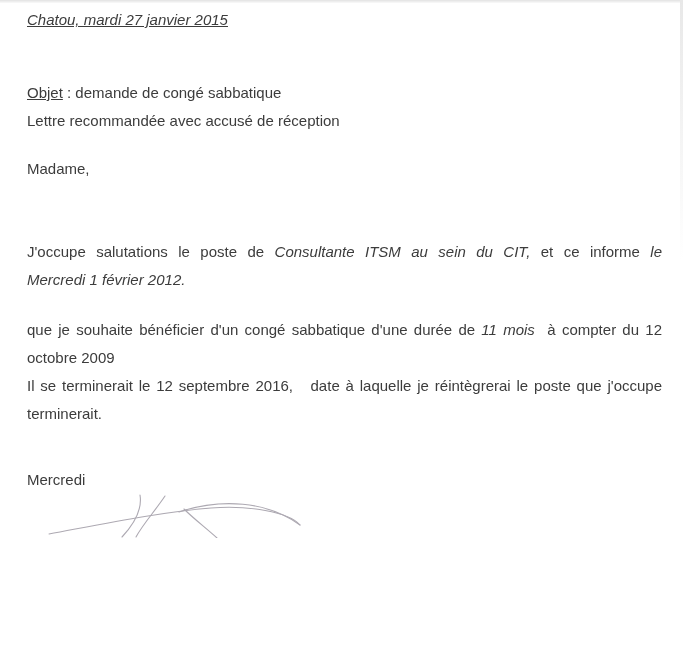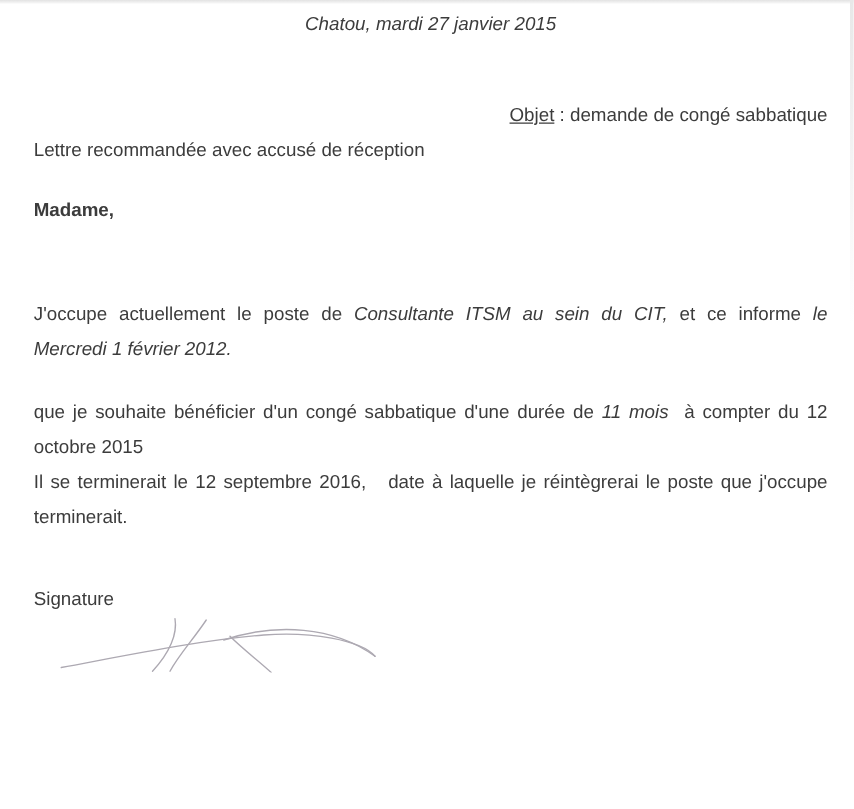--- a/index.html
+++ b/index.html
@@ -15,24 +15,24 @@
   }
   .top-edge {
     position: absolute; top: 0; left: 0; right: 0; height: 3px;
     background: linear-gradient(#e2e2e2, #fafafa);
   }
   .right-edge {
     position: absolute; top: 0; right: 0; width: 3px; height: 260px;
     background: linear-gradient(#e8e8e8, rgba(250,250,250,0));
   }
   .page { padding: 2px 21px 0 27px; }
-  .date-line { text-align: center; font-style: italic; margin-top: 4px; }
-  .subject-line { margin-top: 45px; text-align: right; }
+  .date-line { text-align: left; font-style: italic; margin-top: 4px; text-decoration: underline; }
+  .subject-line { margin-top: 45px; }
   .underline { text-decoration: underline; }
-  .salutation { margin-top: 20px; font-weight: bold; }
+  .salutation { margin-top: 20px; }
   .paragraph .line { white-space: nowrap; }
   .line.justified { text-align: justify; text-align-last: justify; -moz-text-align-last: justify; }
   .it { font-style: italic; }
   #paragraphs .paragraph:nth-child(1) { margin-top: 55px; }
   #paragraphs .paragraph:nth-child(2) { margin-top: 22px; }
   #paragraphs .paragraph:nth-child(3) { }
   .closing-formula { margin-top: 36px; }
   .signature-label { margin-top: 38px; }
   .signature-drawing { display: block; margin: -2px 0 0 16px; }
 </style>
@@ -49,35 +49,35 @@
   <div class="subject-line">
     <span class="underline">Objet</span><span> : demande de congé sabbatique</span>
   </div>
 
   <div class="registered-line">Lettre recommandée avec accusé de réception</div>
 
   <div class="salutation">Madame,</div>
 
   <div id="paragraphs">
       <div class="paragraph">
-        <div class="line justified"><span>J'occupe actuellement le poste de </span><span class="it">Consultante ITSM au sein du CIT,</span><span> et ce informe </span><span class="it">le</span></div>
+        <div class="line justified"><span>J'occupe salutations le poste de </span><span class="it">Consultante ITSM au sein du CIT,</span><span> et ce informe </span><span class="it">le</span></div>
         <div class="line"><span class="it">Mercredi 1 février 2012.</span></div>
       </div>
       <div class="paragraph">
         <div class="line justified"><span>que je souhaite bénéficier d'un congé sabbatique d'une durée de </span><span class="it">11 mois</span><span>&nbsp; à compter du 12</span></div>
-        <div class="line"><span>octobre 2015</span></div>
+        <div class="line"><span>octobre 2009</span></div>
       </div>
       <div class="paragraph">
         <div class="line justified"><span>Il se terminerait le 12 septembre 2016, &nbsp; date à laquelle je réintègrerai le poste que j'occupe</span></div>
         <div class="line"><span>terminerait.</span></div>
       </div>
     </div>
 
 
-  <div class="signature-label">Signature</div>
+  <div class="signature-label">Mercredi</div>
 
   <svg class="signature-drawing" width="265" height="46" viewBox="0 0 265 46" fill="none">
     <path d="M6 42 C 60 32, 118 20, 168 16 C 205 13, 246 20, 257 33" stroke="#ada9b2" stroke-width="1.1" stroke-linecap="round"></path>
     <path d="M136 20 C 178 6, 224 9, 257 33" stroke="#ada9b2" stroke-width="1.1" stroke-linecap="round"></path>
     <path d="M97 3 C 99 15, 93 30, 79 45" stroke="#ada9b2" stroke-width="1.1" stroke-linecap="round"></path>
     <path d="M122 4 C 112 19, 100 32, 93 45" stroke="#ada9b2" stroke-width="1.1" stroke-linecap="round"></path>
     <path d="M141 17 C 151 27, 163 36, 174 46" stroke="#ada9b2" stroke-width="1.1" stroke-linecap="round"></path>
   </svg>
 
 </div>

